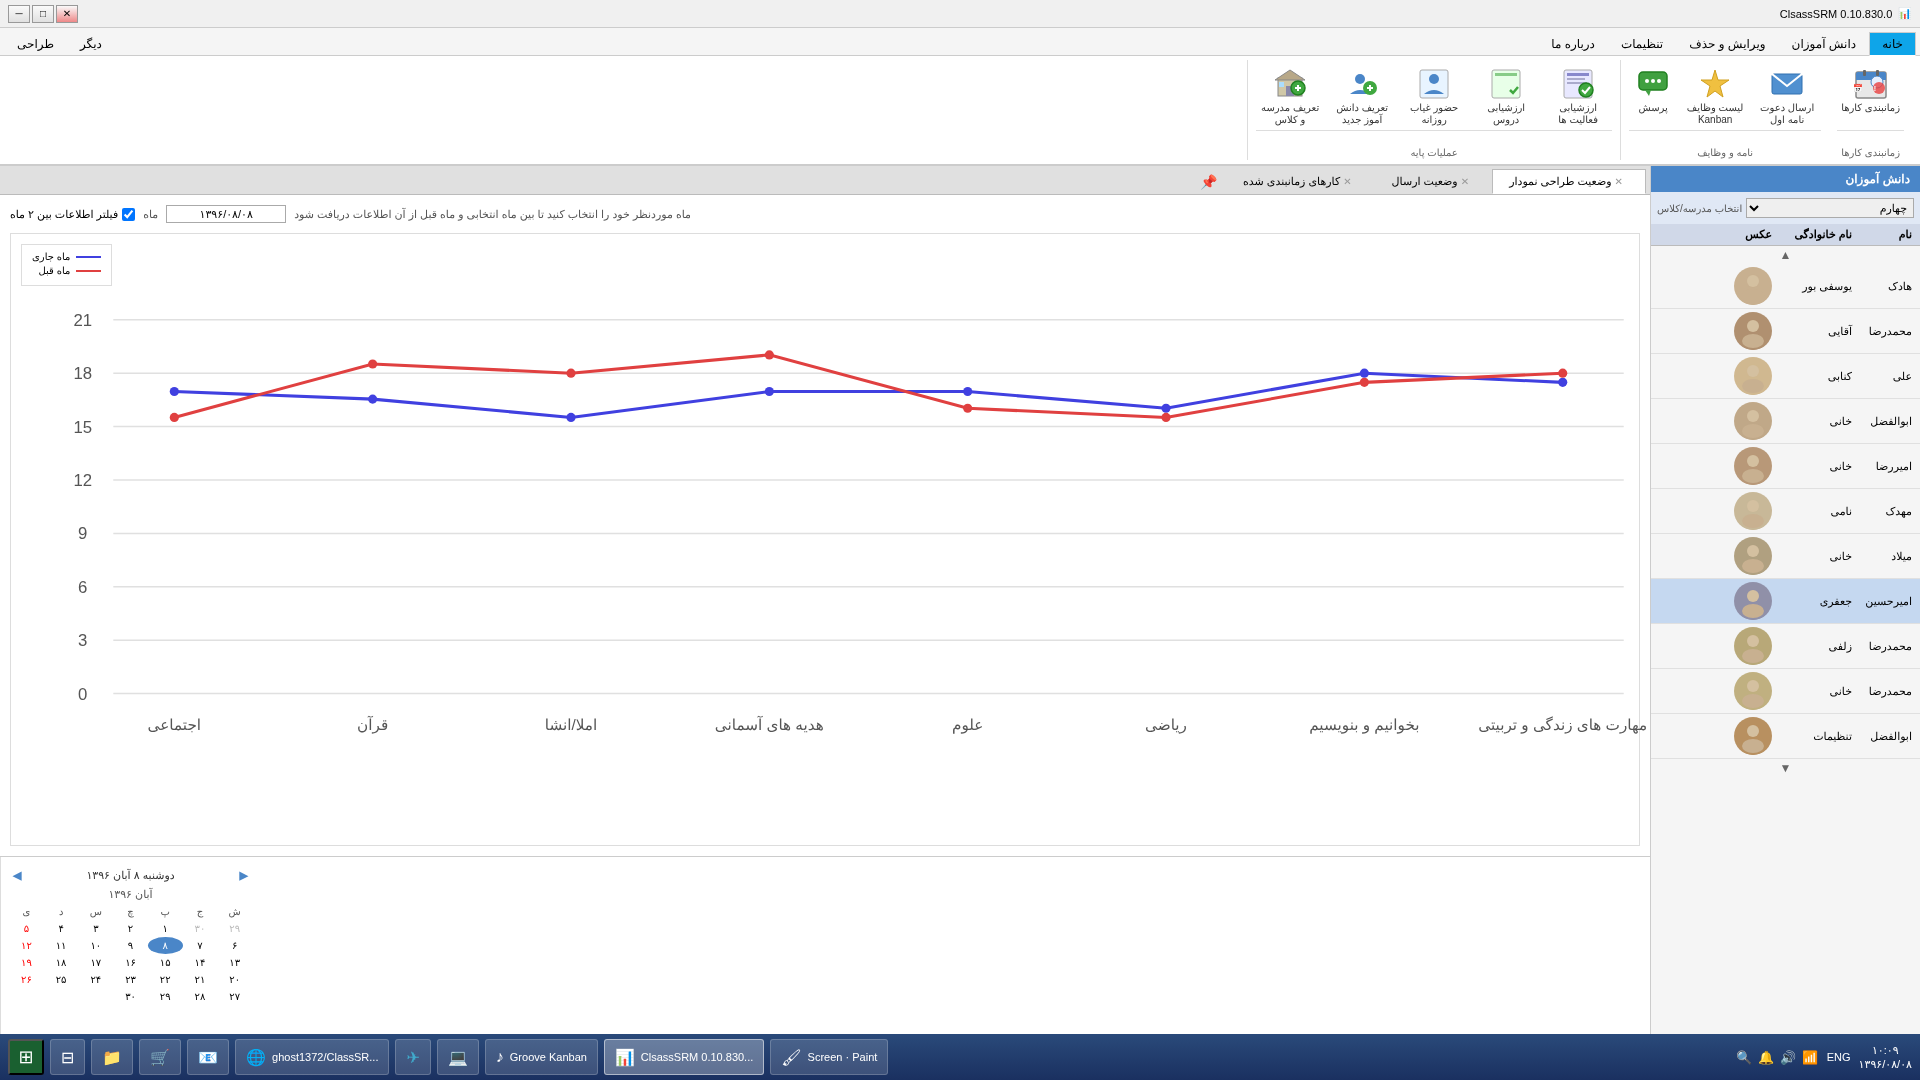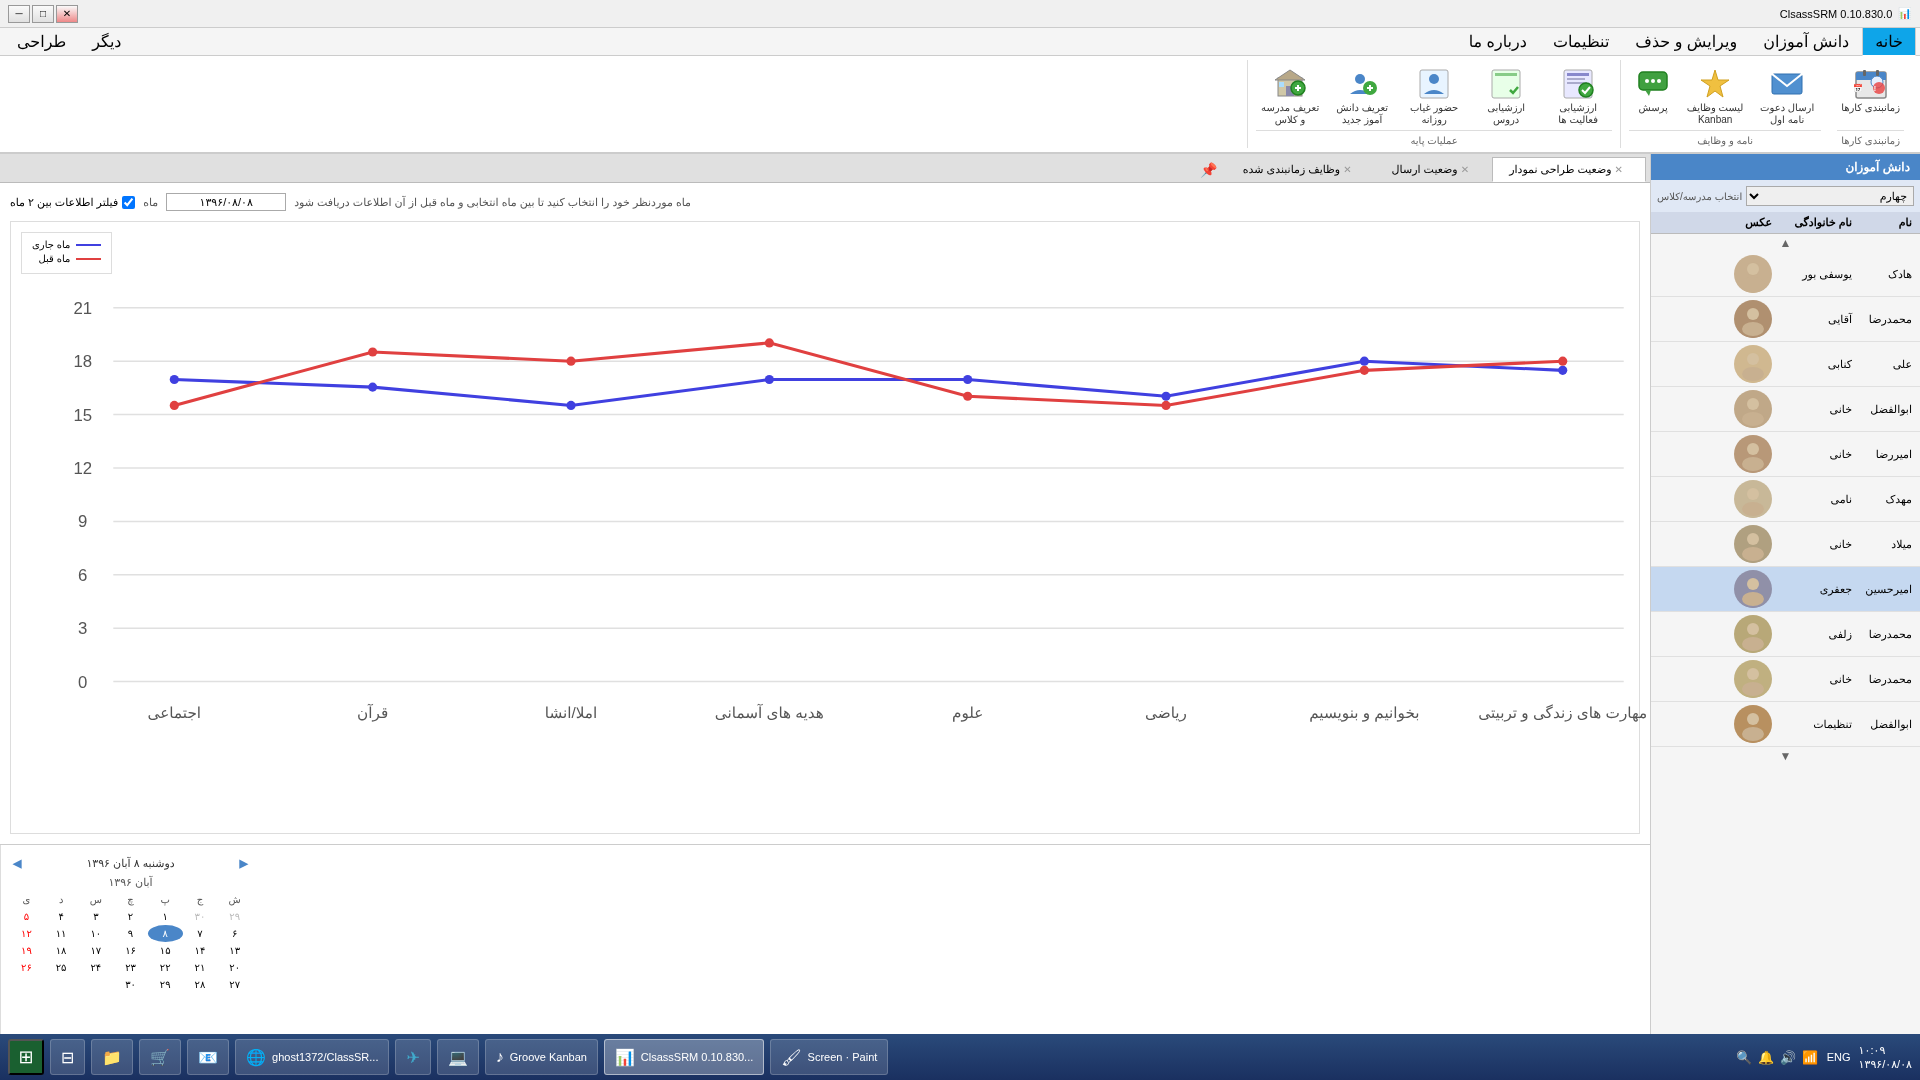--- a/index.html
+++ b/index.html
@@ -6,29 +6,29 @@
     body { font-family: 'Tahoma', 'Arial', sans-serif; font-size: 12px; background: #f0f0f0; direction: rtl; overflow: hidden; width: 1920px; height: 1080px; }
     
     
     .title-bar { background: #f0f0f0; border-bottom: 1px solid #ccc; height: 28px; display: flex; align-items: center; justify-content: space-between; padding: 0 8px; font-size: 11px; }
     .title-bar-left { display: flex; align-items: center; gap: 6px; }
     .title-bar-controls { display: flex; gap: 2px; direction: ltr; }
     .title-btn { width: 22px; height: 18px; border: 1px solid #999; background: linear-gradient(#fafafa, #e0e0e0); cursor: pointer; font-size: 10px; display: flex; align-items: center; justify-content: center; }
     
     
     .ribbon-tabs { background: #f5f5f5; border-bottom: 1px solid #ccc; display: flex; align-items: flex-end; padding: 0 4px; direction: rtl; height: 28px; }
-    .ribbon-tab { padding: 4px 12px; font-size: 16px; cursor: pointer; border: 1px solid transparent; border-bottom: none; }
+    .ribbon-tab { padding: 4px 12px; font-size: 12px; cursor: pointer; border: 1px solid transparent; border-bottom: none; }
     .ribbon-tab.active { background: #0ea5e9; border-color: #ccc; border-bottom: 1px solid white; margin-bottom: -1px; }
     
     
     .ribbon-content { background: white; border-bottom: 2px solid #ccc; padding: 4px 8px; display: flex; align-items: stretch; direction: rtl; min-height: 90px; }
     .ribbon-group { display: flex; flex-direction: column; align-items: center; border-left: 1px solid #ddd; padding: 0 8px; min-width: 60px; }
     .ribbon-group:first-child { border-left: none; }
     .ribbon-group-items { display: flex; gap: 4px; flex: 1; align-items: flex-start; padding-top: 4px; }
-    .ribbon-group-label { font-size: 10px; color: #666; margin-top: 2px; padding-bottom: 2px; text-align: center; border-top: 1px solid #ddd; width: 100%; padding-top: 4px; }
+    .ribbon-group-label { font-size: 10px; color: #666; margin-top: 2px; padding-bottom: 2px; text-align: center; border-top: 1px solid #ddd; width: 100%; padding-top: 16px; }
     .ribbon-btn { display: flex; flex-direction: column; align-items: center; cursor: pointer; padding: 2px 4px; min-width: 48px; }
     .ribbon-icon { width: 36px; height: 36px; display: flex; align-items: center; justify-content: center; font-size: 20px; }
     .ribbon-btn-label { font-size: 10px; text-align: center; color: #333; max-width: 60px; line-height: 1.2; }
     
     
     .main-area { display: flex; height: calc(1080px - 28px - 28px - 98px - 26px); background: #e8e8e8; direction: rtl; }
     
     
     .student-panel { width: 270px; background: #f5f5f5; border-left: 1px solid #ccc; display: flex; flex-direction: column; }
     .student-panel-header { background: #4a86c8; color: white; padding: 6px 10px; font-size: 12px; font-weight: bold; text-align: right; }
@@ -75,21 +75,21 @@
     .calendar-grid td.red { color: red; }
     .calendar-grid td.gray { color: #bbb; }
     
     
     .taskbar { position: fixed; bottom: 0; left: 0; right: 0; height: 46px; background: linear-gradient(#2a4a7a, #1a3060); display: flex; align-items: center; padding: 0 8px; gap: 6px; direction: ltr; z-index: 100; }
     .taskbar-start { width: 36px; height: 36px; background: #1a6030; border-radius: 3px; display: flex; align-items: center; justify-content: center; color: white; font-size: 18px; cursor: pointer; }
     .taskbar-btn { height: 36px; padding: 0 10px; background: rgba(255,255,255,0.15); border: 1px solid rgba(255,255,255,0.2); border-radius: 3px; color: white; font-size: 11px; display: flex; align-items: center; gap: 6px; cursor: pointer; white-space: nowrap; }
     .taskbar-btn.active { background: rgba(255,255,255,0.3); border-color: rgba(255,255,255,0.5); }
     .taskbar-icon { font-size: 16px; }
     .taskbar-right { margin-left: auto; display: flex; align-items: center; gap: 8px; color: white; font-size: 11px; }
-    .taskbar-time { text-align: left; line-height: 1.3; }
+    .taskbar-time { text-align: center; line-height: 1.3; }
     .sys-icons { display: flex; gap: 6px; align-items: center; font-size: 13px; }
     
     
     ::-webkit-scrollbar { width: 8px; }
     ::-webkit-scrollbar-track { background: #f0f0f0; }
     ::-webkit-scrollbar-thumb { background: #aaa; border-radius: 4px; }
     
     svg { overflow: visible; }
   </style>
 </head>
@@ -409,21 +409,21 @@
       <div class="content-tab active">
         <span class="tab-close">✕</span>
         <span>وضعیت طراحی نمودار</span>
       </div>
       <div class="content-tab">
         <span class="tab-close">✕</span>
         <span>وضعیت ارسال</span>
       </div>
       <div class="content-tab">
         <span class="tab-close">✕</span>
-        <span>وظایف زمانبندی شده</span>
+        <span>کارهای زمانبندی شده</span>
       </div>
       <div style="font-size:14px; cursor:pointer; padding: 4px 8px; margin-top:4px;">📌</div>
     </div>
 
     <div class="chart-area">
       <div class="chart-filter-bar">
         <span style="color:#555;">ماه موردنظر خود را انتخاب کنید تا بین ماه انتخابی و ماه قبل از آن اطلاعات دریافت شود</span>
         <input type="text" class="date-input" value="۱۳۹۶/۰۸/۰۸" style="">
         <span style="color:#555; font-size:11px;"> ماه </span>
         <div class="filter-checkbox">

